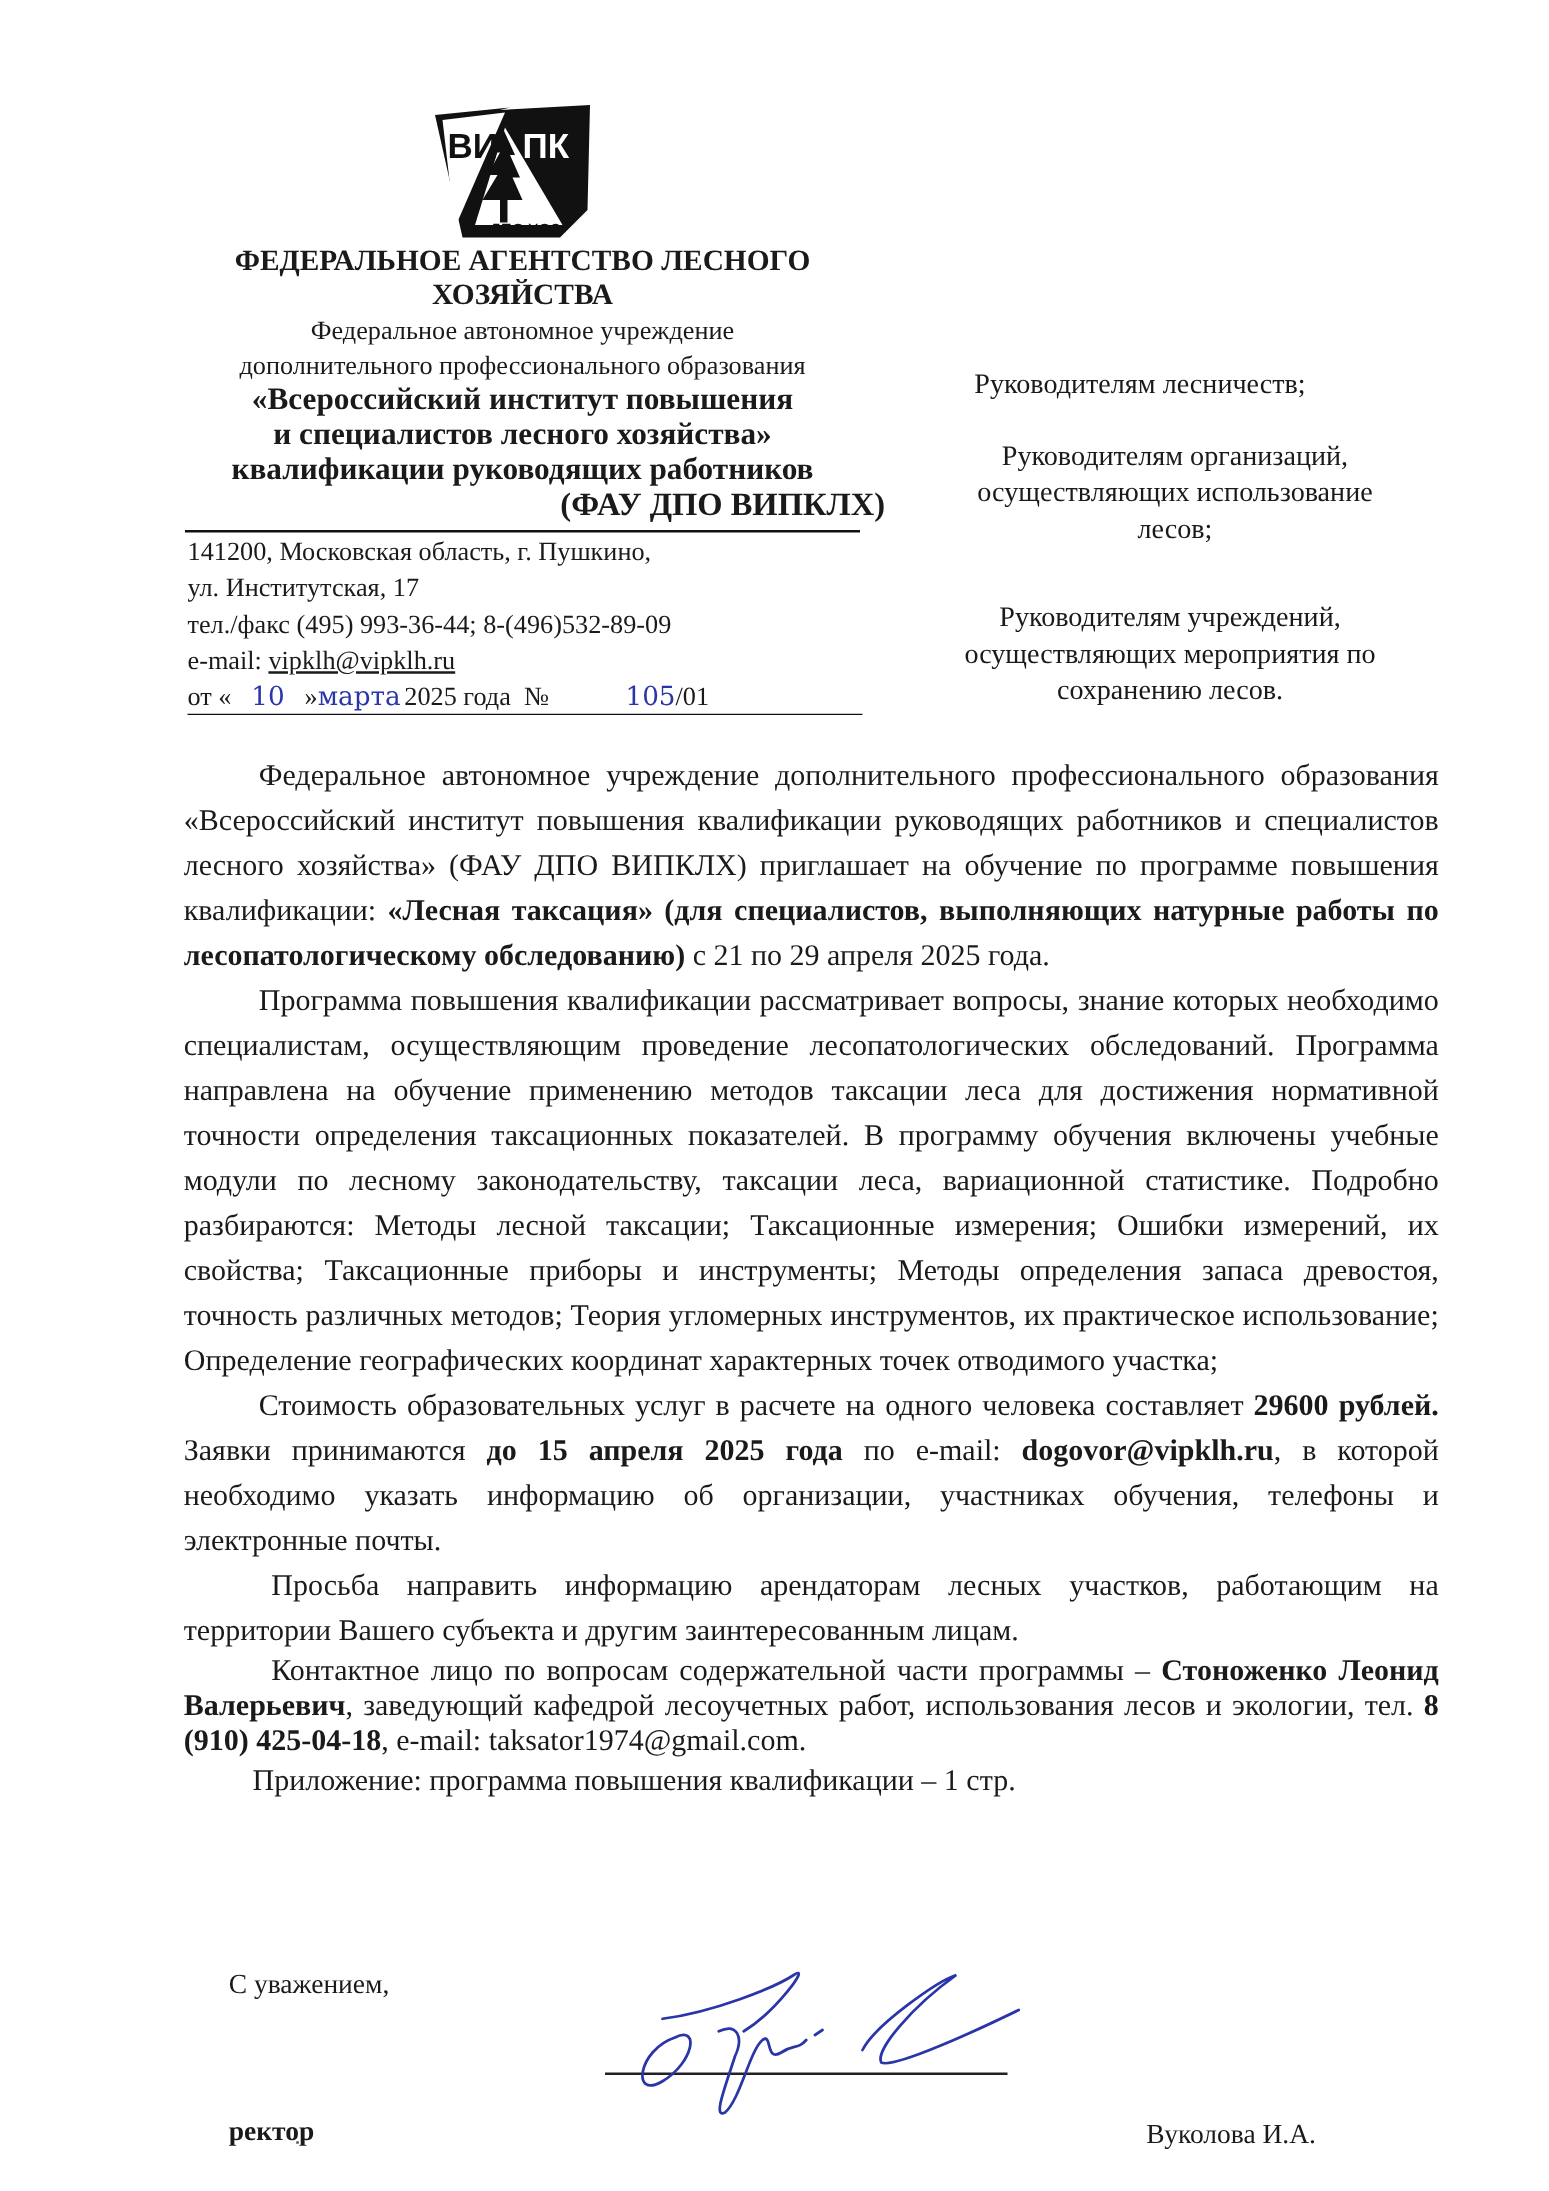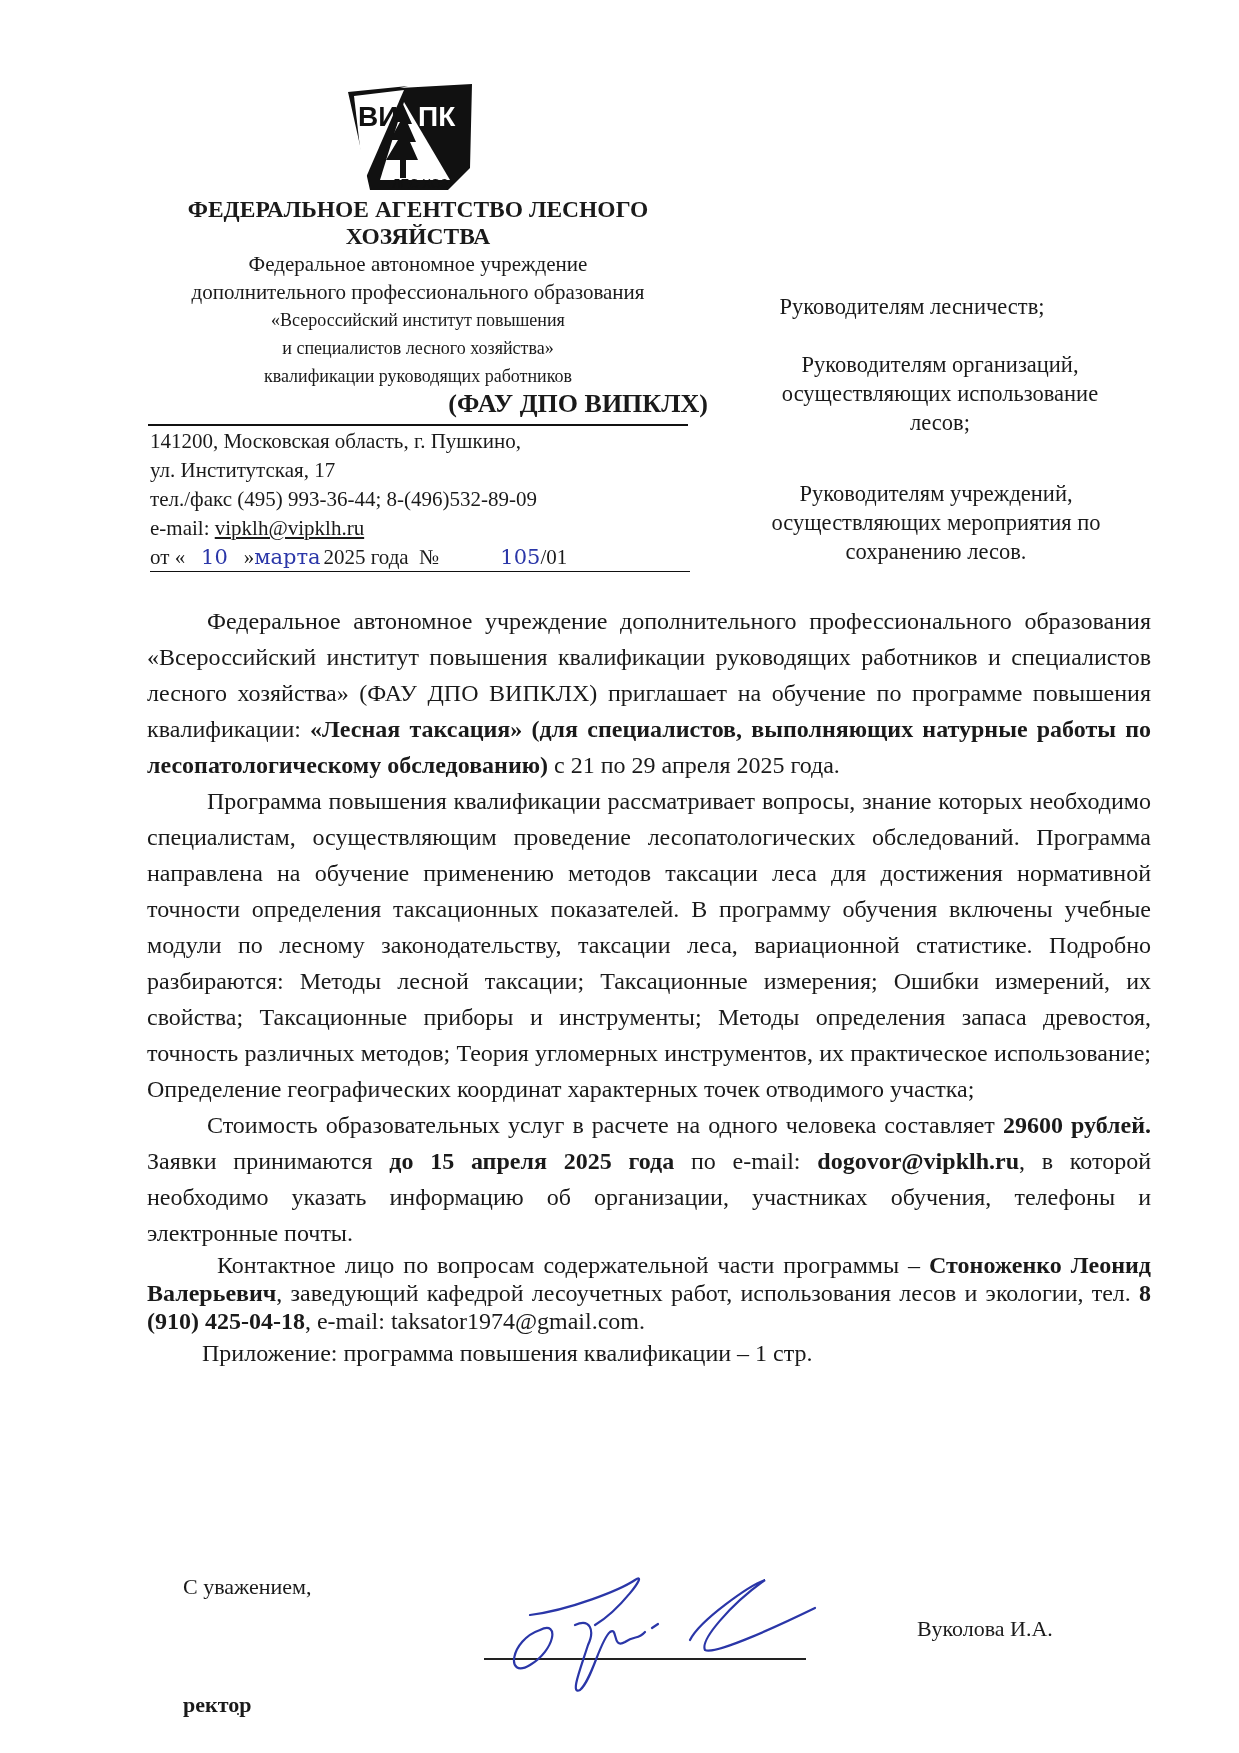--- a/index.html
+++ b/index.html
@@ -5,21 +5,21 @@
   html,body{margin:0;padding:0;background:#fff;}
   body{width:1239px;height:1753px;position:relative;overflow:hidden;
        font-family:"Liberation Serif","DejaVu Serif",serif;color:#1a1a1a;}
   .abs{position:absolute;}
   
   #logo{left:340px;top:82px;width:140px;height:112px;}
   
   .hdr{position:absolute;left:128px;width:580px;text-align:center;}
   .hdr .agency{font-weight:bold;font-size:23.5px;line-height:27px;}
   .hdr .inst{font-size:21px;line-height:28px;}
-  .hdr .instb{font-size:18px;line-height:28px;font-weight:normal;}
+  .hdr .instb{font-size:25px;line-height:28px;font-weight:bold;}
   .hdr .abbr{font-size:26px;line-height:28px;font-weight:bold;text-align:right;}
   #hdr-rule{left:148px;top:424px;width:540px;height:2px;background:#111;}
   .addr{position:absolute;left:150px;font-size:21px;line-height:29px;white-space:nowrap;}
   .addr .ul{text-decoration:underline;}
   .hand{color:#2a36a8;font-family:"DejaVu Serif",serif;}
   
   .rcp{position:absolute;left:692px;width:440px;text-align:center;font-size:22.5px;line-height:29px;}
   
   .body{position:absolute;left:147px;width:1004px;font-size:24px;line-height:36px;text-align:justify;}
   .body p{margin:0;text-indent:60px;}
@@ -69,24 +69,25 @@
 </div>
 
 <div class="rcp" style="top:292px;">Руководителям лесничеств;</div>
 <div class="rcp" style="top:350px;width:380px;left:750px;">Руководителям организаций, осуществляющих использование лесов;</div>
 <div class="rcp" style="top:479px;width:400px;left:736px;">Руководителям учреждений, осуществляющих мероприятия по сохранению лесов.</div>
 
 <div class="body" style="top:603px;">
   <p><span>Федеральное автономное учреждение дополнительного профессионального образования «Всероссийский институт повышения квалификации руководящих работников и специалистов лесного хозяйства» (ФАУ ДПО ВИПКЛХ) приглашает на обучение по программе повышения квалификации: </span><b>«Лесная таксация» (для специалистов, выполняющих натурные работы по лесопатологическому обследованию)</b><span> с 21 по 29 апреля 2025 года.</span></p>
   <p>Программа повышения квалификации рассматривает вопросы, знание которых необходимо специалистам, осуществляющим проведение лесопатологических обследований. Программа направлена на обучение применению методов таксации леса для достижения нормативной точности определения таксационных показателей. В программу обучения включены учебные модули по лесному законодательству, таксации леса, вариационной статистике. Подробно разбираются: Методы лесной таксации; Таксационные измерения; Ошибки измерений, их свойства; Таксационные приборы и инструменты; Методы определения запаса древостоя, точность различных методов; Теория угломерных инструментов, их практическое использование; Определение географических координат характерных точек отводимого участка;</p>
   <p><span>Стоимость образовательных услуг в расчете на одного человека составляет </span><b>29600 рублей.</b><span> Заявки принимаются </span><b>до 15 апреля 2025 года</b><span> по e-mail: </span><b class="ul">dogovor@vipklh.ru</b><span>, в которой необходимо указать информацию об организации, участниках обучения, телефоны и электронные почты.</span></p>
+  <p style="text-indent:70px">Просьба направить информацию арендаторам лесных участков, работающим на территории Вашего субъекта и другим заинтересованным лицам.</p>
   <p style="text-indent:70px;line-height:28px;"><span>Контактное лицо по вопросам содержательной части программы – </span><b>Стоноженко Леонид Валерьевич</b><span>, заведующий кафедрой лесоучетных работ, использования лесов и экологии, тел. </span><b>8 (910) 425-04-18</b><span>, e-mail: taksator1974@gmail.com.</span></p>
   <p style="text-indent:55px">Приложение: программа повышения квалификации – 1 стр.</p>
 </div>
 
 <div class="closing" style="left:183px;top:1574px;">С уважением,</div>
 <div class="closing" style="left:183px;top:1692px;font-weight:bold;">ректор</div>
-<div class="closing" style="left:917px;top:1616px;">Вуколова И.А.</div>
+<div class="closing" style="left:917px;top:1694px;">Вуколова И.А.</div>
 <div id="sig-line" class="abs"></div>
 <svg class="abs" style="left:500px;top:1570px;width:330px;height:130px;" viewBox="0 0 330 130">
   <path d="M40 60 C10 70 5 110 30 95 C55 80 60 50 40 60 M30 45 C70 40 120 20 135 10 C150 0 120 40 95 55 M75 55 C90 48 95 60 88 75 C80 100 70 125 80 120 C92 110 100 70 110 62 C118 56 112 80 125 72 C135 65 138 70 145 62 M152 58 L158 54 M190 70 C200 50 250 15 265 10 C230 35 200 70 205 80 C215 85 280 55 315 38" fill="none" stroke="#2a36a8" stroke-width="2.2" stroke-linecap="round"></path>
 </svg>
 <div class="abs" style="left:237px;top:1713px;width:2px;height:2px;background:#555;"></div>
 
 </body></html>

